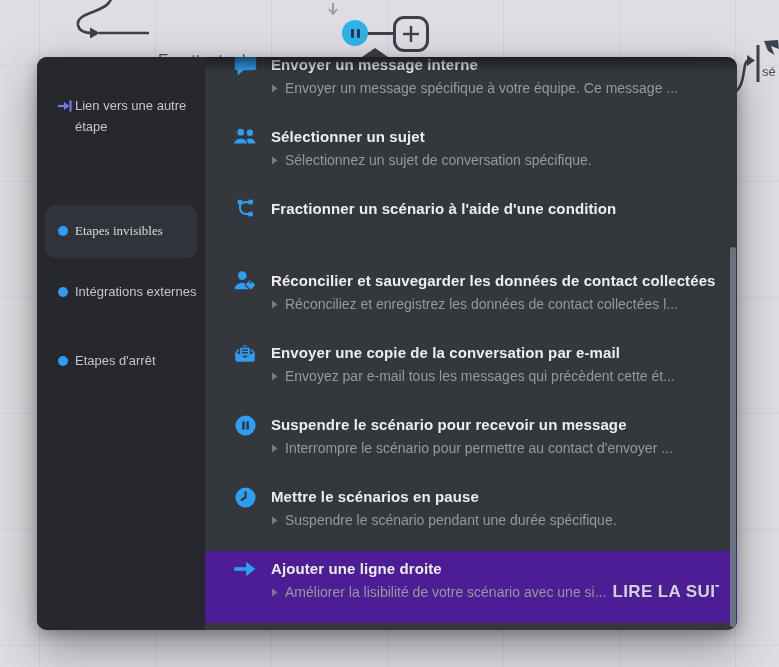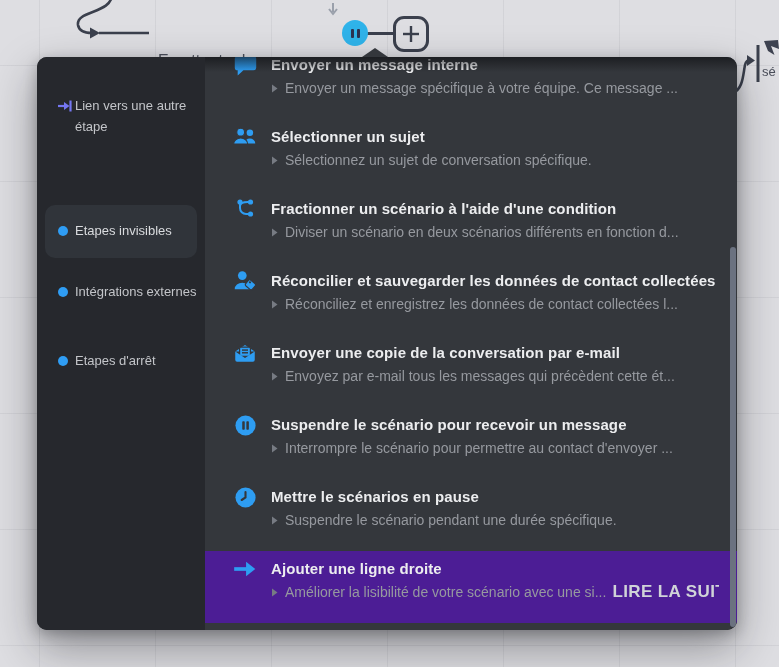--- a/index.html
+++ b/index.html
@@ -53,21 +53,21 @@
   .popup-sidebar { position:absolute; left:0; top:0; width:168px; height:573px;
     border-radius:10px 0 0 10px; background:#26282d; }
   .sb-item { position:absolute; left:20px; display:flex; gap:2px; cursor:pointer; }
   .sb-icon { flex:0 0 16px; width:16px; height:21px; display:flex; align-items:center; justify-content:flex-start; }
   .sb-dot { width:10px; height:10px; border-radius:50%; margin-left:1px; }
   .sb-label { font-size:13px; line-height:21px; color:#c3c5c9; width:122px; }
   .sb-item.sb-0 { top:38px; }
   .sb-item.sb-1 { top:112px; }
   .sb-item.sb-2 { left:8px; top:148px; width:152px; height:53px; background:#30343a;
                   border-radius:10px; padding:15px 0 0 12px; }
-  .sb-item.sb-2 .sb-label { color:#d9dbde; }
+  .sb-item.sb-2 .sb-label { color:#d9dbde;font-family:Liberation Serif, serif; }
   .sb-item.sb-3 { top:224px; }
   .sb-item.sb-4 { top:293px; }
 
   
   .popup-list { position:absolute; left:168px; top:0; width:532px; height:573px;
     border-radius:0 10px 10px 0; background:#34373c; overflow:hidden; }
   .list-fade { position:absolute; top:0; left:0; right:0; height:15px; z-index:3;
     background:linear-gradient(rgba(14,15,18,0.62), rgba(14,15,18,0)); pointer-events:none;
     border-radius:0 10px 0 0; }
   .list-content { margin-top:-10px; position:relative; z-index:1; }
@@ -203,28 +203,20 @@
             <svg width="24" height="24" viewBox="0 0 24 24">
        <path d="M7 6 v5 a6 6 0 0 0 6 6 h3" fill="none" stroke="#2e9df2" stroke-width="2"></path>
        <path d="M7 9 c0 -3 4 -4 8 -4" fill="none" stroke="#2e9df2" stroke-width="2"></path>
        <circle cx="7" cy="5" r="2.6" fill="#2e9df2"></circle>
        <circle cx="17.5" cy="5" r="2.6" fill="#2e9df2"></circle>
        <circle cx="17.5" cy="17" r="2.6" fill="#2e9df2"></circle>
      </svg>
           </span>
     <div class="row-text">
       <div class="row-title">Fractionner un scénario à l'aide d'une condition</div>
-      <div class="row-desc">
-        <span class="desc-bullet">
-          <svg width="7" height="9" viewBox="0 0 7 9">
-                  <polygon points="1,0.5 6.5,4.5 1,8.5" fill="#777b83"></polygon>
-                </svg>
-        </span>
-        <span class="desc-text">Diviser un scénario en deux scénarios différents en fonction d...</span>
-      </div>
     </div>
   </div>
         <div class="menu-row">
     <span class="row-icon">
             <svg width="26" height="26" viewBox="0 0 24 24">
        <circle cx="9.5" cy="7" r="4" fill="#2e9df2"></circle>
        <path d="M2.5 19.5 a7 6 0 0 1 14 0 z" fill="#2e9df2"></path>
        <g transform="rotate(40 17 15.5)">
          <rect x="13" y="12" width="8" height="7" rx="1.6" fill="#2e9df2" stroke="#34373c" stroke-width="1"></rect>
          <circle cx="15.2" cy="14" r="1" fill="#34373c"></circle>

